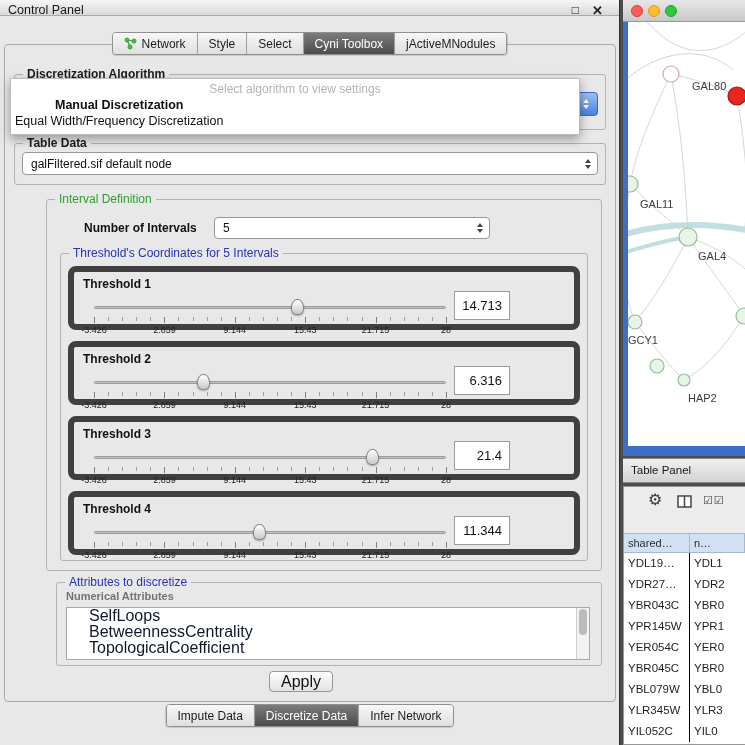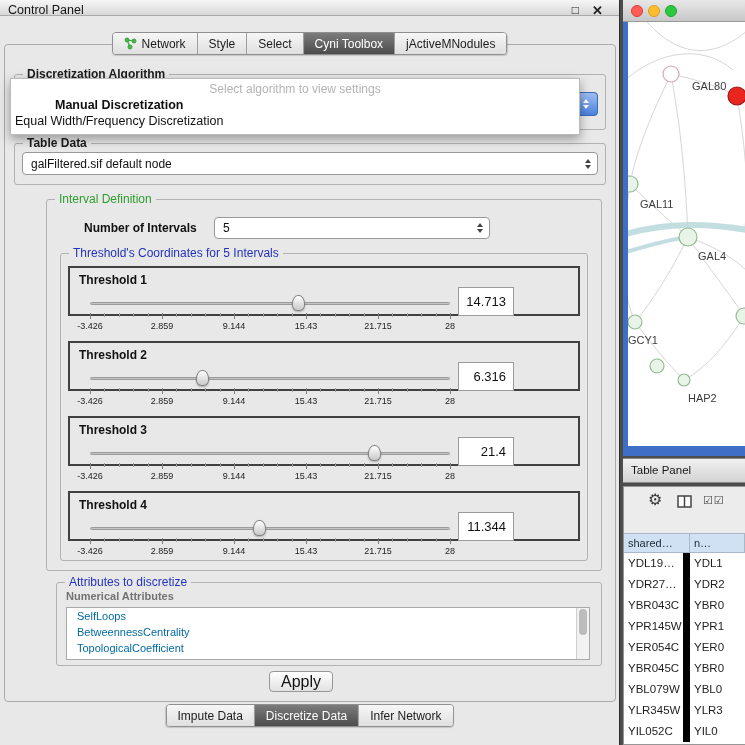--- a/index.html
+++ b/index.html
@@ -50,36 +50,36 @@
 
 #tabledata-group{left:14px;top:143px;width:592px;height:42px;}
 #tabledata-combo{left:22px;top:152px;width:576px;height:23px;}
 
 #interval-group{left:46px;top:199px;width:556px;height:372px;}
 #num-label{position:absolute;left:84px;top:221px;font-size:12px;font-weight:bold;color:#111;}
 #num-combo{left:214px;top:217px;width:276px;height:22px;}
 #thr-group{left:60px;top:253px;width:528px;height:308px;}
 
 
-.thr-box{position:absolute;left:7px;width:512px;height:50px;border:2px solid #404040;border-radius:0;background:#e9e8e8;}
+.thr-box{position:absolute;left:7px;width:512px;height:64px;border:6px solid #404040;border-radius:8px;background:#e9e8e8;}
 .thr-label{position:absolute;left:9px;top:5px;font-size:12px;font-weight:bold;color:#111;}
 .thr-slider{position:absolute;left:20px;right:128px;top:27px;height:38px;}
 .track{position:absolute;left:0;right:0;top:7px;height:3px;background:#c3c3c3;border:1px solid #9b9b9b;border-radius:2px;}
 .thumb{position:absolute;top:0;width:13px;height:16px;margin-left:-6px;background:linear-gradient(#ffffff,#c8c8c8);border:1px solid #828282;border-radius:6px 6px 5px 5px/9px 9px 6px 6px;box-shadow:0 1px 2px rgba(0,0,0,.25);z-index:2;}
 .tick{position:absolute;width:1px;background:#7d7d7d;}
 .tick.major{top:18px;height:6px;}
 .tick.minor{top:18px;height:3.5px;background:#9c9c9c;}
 .tlabel{position:absolute;top:26px;font-size:9px;color:#222;transform:translateX(-50%);white-space:nowrap;}
 .thr-value{position:absolute;right:64px;top:19px;width:56px;height:29px;background:#fff;border:1px solid #9b9b9b;font-size:13px;color:#111;text-align:right;line-height:27px;padding-right:7px;}
 
 
 #attr-group{left:56px;top:582px;width:546px;height:84px;}
 #attr-subtitle{position:absolute;left:66px;top:590px;font-size:11px;font-weight:bold;color:#737373;}
 #attr-list{position:absolute;left:66px;top:607px;width:524px;height:53px;background:#fff;border:1px solid #a9a9a9;overflow:hidden;}
-.list-item{font-size:11px;color:#0369a1;padding-left:10px;line-height:16px;white-space:nowrap;}
+.list-item{font-size:16px;color:#0f172a;padding-left:22px;line-height:16px;white-space:nowrap;}
 .list-scroll{position:absolute;right:0;top:0;bottom:0;width:13px;background:#f2f2f2;border-left:1px solid #cfcfcf;}
 .list-thumb{position:absolute;left:2px;top:1px;width:8px;height:26px;background:#bcbcbc;border-radius:4px;}
 #apply-btn{position:absolute;left:269px;top:671px;width:64px;height:21px;background:linear-gradient(#fefefe,#e2e2e2);border:1px solid #979797;border-radius:4px;font-size:16px;color:#111;font-family:inherit;}
 
 
 #network-window{position:absolute;left:623px;top:0;width:122px;height:456px;background:#3d6fc6;}
 .nw-titlebar{position:absolute;left:0;top:0;right:0;height:22px;background:linear-gradient(#e7e7e7,#c8c8c8);border-bottom:1px solid #999;}
 .tl{position:absolute;top:5px;width:12px;height:12px;border-radius:50%;}
 .tl.red{left:8px;background:#ff5d55;border:1px solid #dd3b33;}
 .tl.yellow{left:25px;background:#ffbd2e;border:1px solid #dd9d1e;}
@@ -94,21 +94,21 @@
 #gear-ico{left:24px;top:3px;font-size:16px;}
 #cols-ico{left:53px;top:8px;}
 #checks-ico{left:79px;top:7px;font-size:11px;letter-spacing:1px;}
 .tb-header{position:absolute;left:0;top:46px;right:0;height:20px;display:flex;}
 .tb-hcell{background:#cfe1f3;border:1px solid #a8b8c8;border-left:none;font-size:11px;color:#1d2733;line-height:18px;padding-left:4px;overflow:hidden;white-space:nowrap;}
 .tb-hcell.c1{width:66px;}
 .tb-hcell.c2{flex:1;border-left:none;}
 #tb-rows{position:absolute;left:0;top:66px;right:0;bottom:0;background:#fff;}
 .tb-row{display:flex;height:21px;}
 .tb-cell{font-size:11.5px;color:#1e1e1e;line-height:21px;padding-left:4px;overflow:hidden;white-space:nowrap;}
-.tb-cell.c1{width:66px;border-right:7px solid #000000;}
+.tb-cell.c1{width:66px;border-right:1px solid #000000;}
 .tb-cell.c2{flex:1;}
 </style>
 </head>
 <body>
 
 <div id="control-panel">
   <div class="cp-titlebar">
     <span class="cp-title">Control Panel</span>
     <span class="wbtn" id="min-btn">□</span>
     <span class="wbtn" id="close-btn">✕</span>

